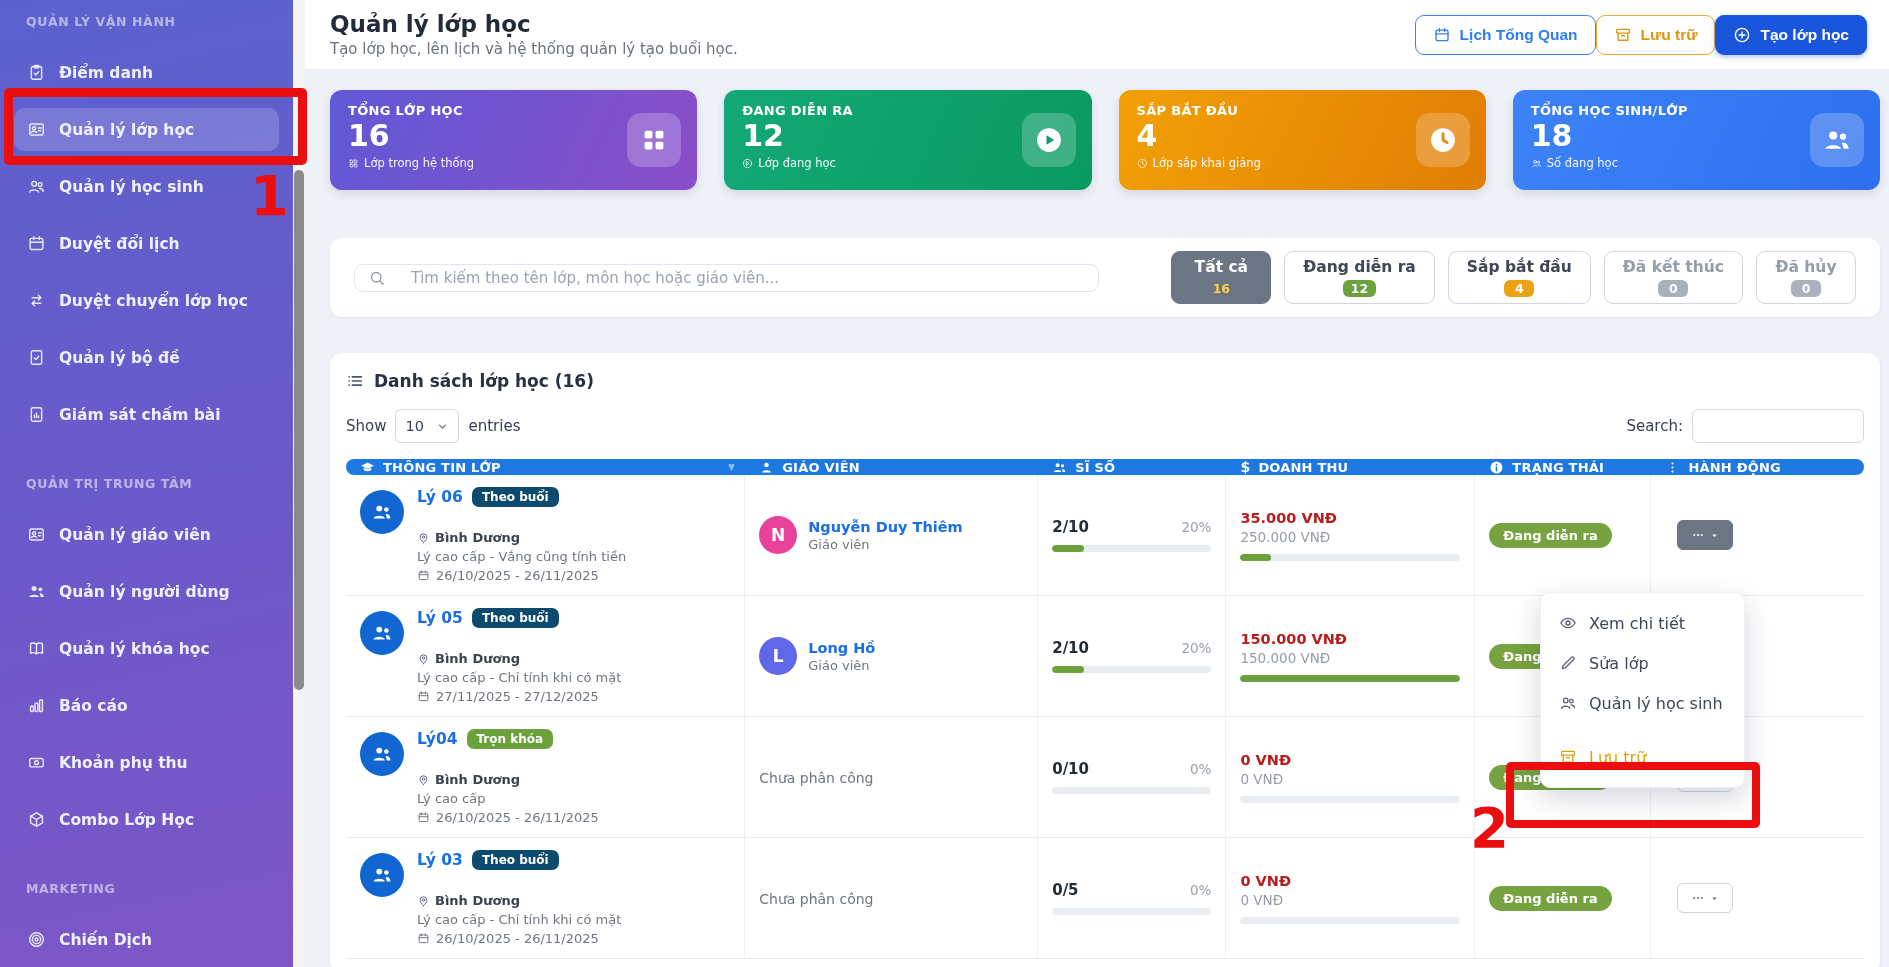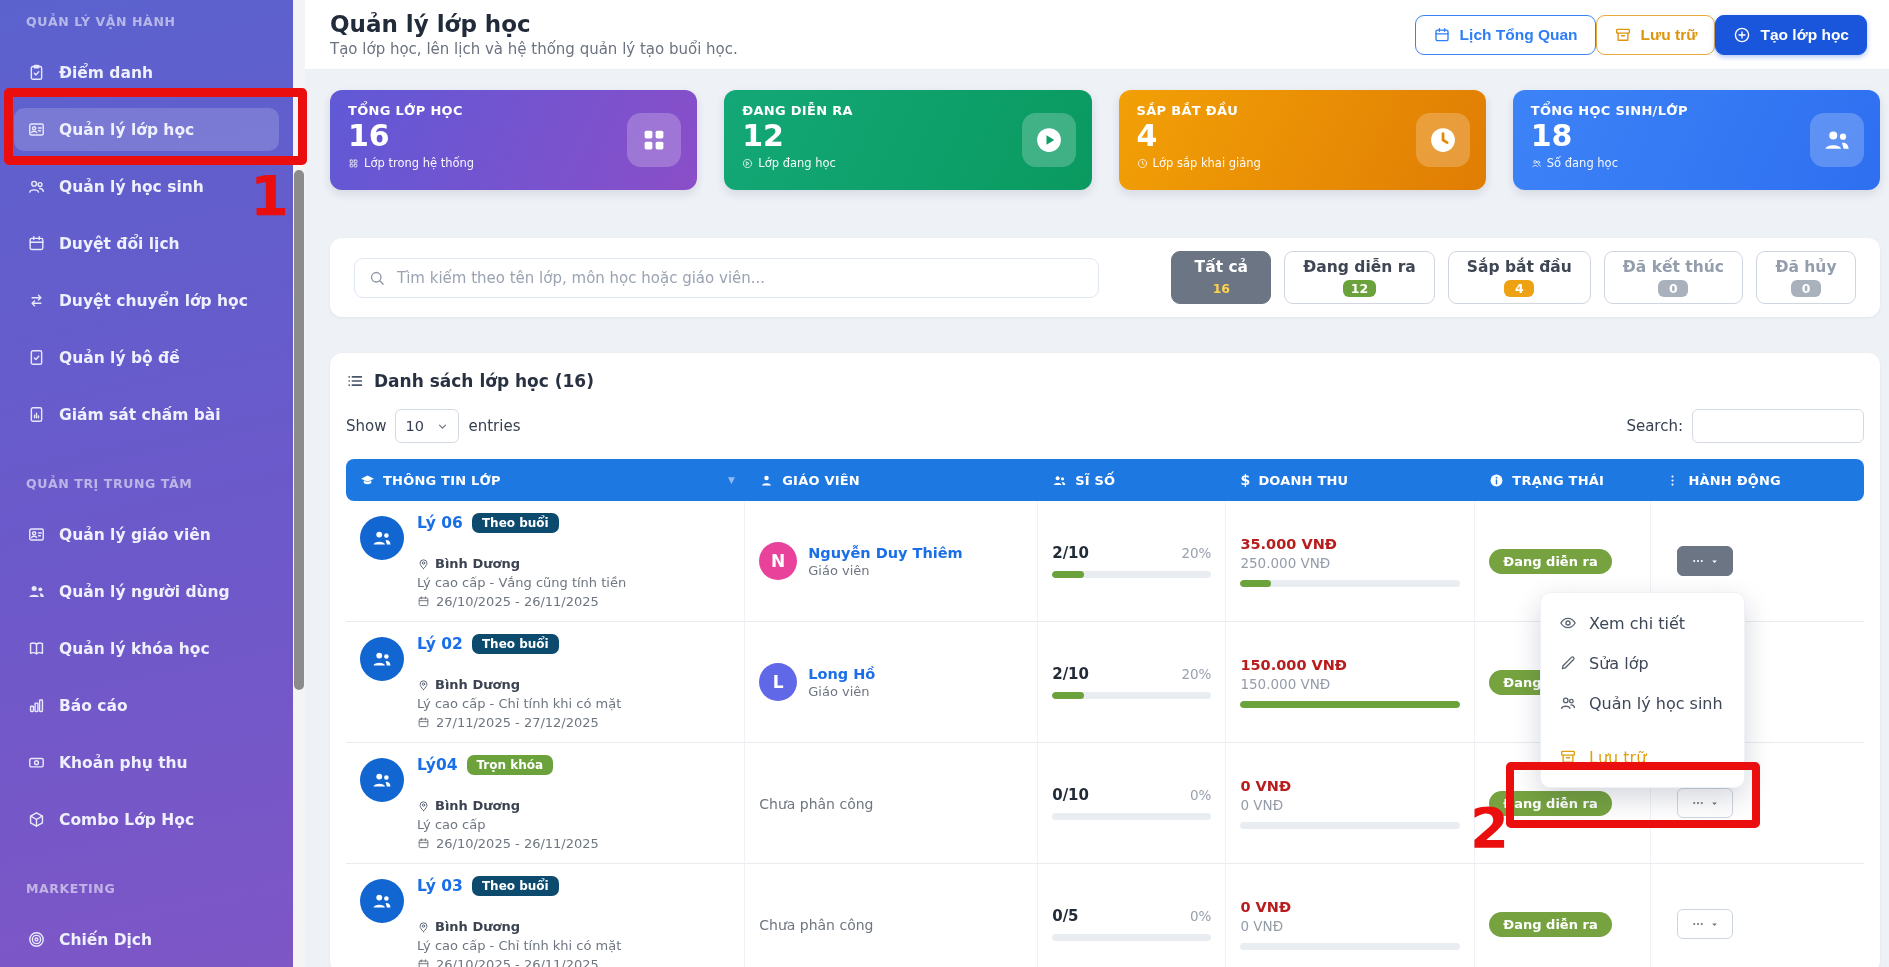--- a/index.html
+++ b/index.html
@@ -43,21 +43,21 @@
   .card-value{font-size:30px;font-weight:700;line-height:1.1;margin-top:1px}
   .card-sub{font-size:11.5px;margin-top:4px;display:flex;align-items:center;gap:5px;opacity:.95}
   .card-sub .ic{font-size:11px}
   .card-tile{position:absolute;right:16px;top:50%;transform:translateY(-50%);width:54px;height:54px;border-radius:14px;background:rgba(255,255,255,.22);display:flex;align-items:center;justify-content:center}
   .card-tile .ic{font-size:30px;color:#fff}
 
   
   .filterbar{margin-top:48px;background:#fff;border-radius:12px;padding:13px 24px;display:flex;align-items:center;justify-content:space-between;box-shadow:0 1px 3px rgba(16,24,40,.06)}
   .searchwrap{position:relative;width:745px}
   .searchwrap .ic{position:absolute;left:14px;top:50%;transform:translateY(-50%);font-size:18px;color:#8d97a6}
-  .searchwrap input{width:100%;height:40px;border:1px solid #dfe6f2;border-radius:9px;padding:0 14px 0 42px;font-size:15px;color:#374151;outline:none;font-family:inherit}
+  .searchwrap input{width:100%;height:28px;border:1px solid #dfe6f2;border-radius:9px;padding:0 14px 0 56px;font-size:15px;color:#374151;outline:none;font-family:inherit}
   .searchwrap input::placeholder{color:#9aa3b2}
   .tabs{display:flex;gap:13px}
   .tab{min-width:100px;padding:6px 18px;border:1px solid #cfd6e0;border-radius:9px;background:#fff;text-align:center;cursor:pointer}
   .tab-label{font-size:15.5px;font-weight:700;color:#3f4754;white-space:nowrap}
   .tab-count{display:inline-block;margin-top:4px;min-width:30px;padding:1px 8px;border-radius:6px;font-size:12.5px;font-weight:700;color:#fff}
   .tab-count.green{background:#6ca23c}
   .tab-count.orange{background:#eda214}
   .tab-count.gray{background:#a9b1bc}
   .tab.active{background:#6b7583;border-color:#6b7583}
   .tab.active .tab-label{color:#fff}
@@ -69,21 +69,21 @@
   .tc-title{display:flex;align-items:center;gap:10px;font-size:17px;font-weight:700;color:#273142}
   .tc-title .ic{font-size:18px;color:#475569}
   .tc-controls{margin-top:18px;display:flex;align-items:center;justify-content:space-between}
   .show-group{display:flex;align-items:center;gap:9px;font-size:15px;color:#374151}
   .fake-select{width:64px;height:34px;border:1px solid #d4dae3;border-radius:6px;display:flex;align-items:center;justify-content:space-between;padding:0 9px;font-size:14.5px;color:#374151;cursor:pointer;background:#fff}
   .fake-select .ic{font-size:13px;color:#6b7280}
   .search-group{display:flex;align-items:center;gap:9px;font-size:15px;color:#374151}
   .search-group input{width:172px;height:34px;border:1px solid #d4dae3;border-radius:6px;padding:0 10px;font-size:14px;outline:none;font-family:inherit}
 
   table{margin-top:16px;width:100%;border-collapse:separate;border-spacing:0}
-  thead th{background:#1d78e2;color:#fff;font-size:13px;font-weight:700;text-align:left;padding:13px 14px;letter-spacing:.2px;position:relative;white-space:nowrap}
+  thead th{background:#1d78e2;color:#fff;font-size:13px;font-weight:700;text-align:left;padding:0 14px;letter-spacing:.2px;position:relative;white-space:nowrap}
   thead th:first-child{border-radius:8px 0 0 8px}
   thead th:last-child{border-radius:0 8px 8px 0}
   .th-inner{display:flex;align-items:center;gap:8px}
   .th-inner .ic{font-size:15px}
   .sort{position:absolute;right:10px;top:50%;transform:translateY(-50%);font-size:9px;color:rgba(255,255,255,.5)}
   tbody td{border-bottom:1px solid #e8ecf1;border-right:1px solid #eef1f5;vertical-align:middle;padding:12px 14px;height:112px}
   tbody td:last-child{border-right:none}
   .col1{width:26.3%}.col2{width:19.3%}.col3{width:12.4%}.col4{width:16.4%}.col5{width:11.6%}.col6{width:14%}
 
   .cls{display:flex;gap:13px;align-items:flex-start}
@@ -676,21 +676,21 @@
                           <circle cx="9" cy="8.3" r="3.2"></circle>
                           <path d="M2.8 19c.5-3.8 11.9-3.8 12.4 0z"></path>
                           <circle cx="16.8" cy="9.3" r="2.5"></circle>
                           <path d="M16 14.3c2.8-.3 5 1.2 5.3 4.7h-4z"></path>
                         </g>
                       </svg>
                     </span>
                   </div>
                 <div>
                   <div class="cls-name-row">
-                    <span class="cls-name">Lý 02</span>
+                    <span class="cls-name">Lý 05</span>
                     <span class="chip chip-blue">Theo buổi</span>
                   </div>
                   <div class="cls-loc">
                       <span class="ic">
                         <svg viewBox="0 0 24 24">
                           <path d="M12 21.5c-4.2-4-6.3-7.2-6.3-10A6.3 6.3 0 0112 5.2a6.3 6.3 0 016.3 6.3c0 2.8-2.1 6-6.3 10z"></path>
                           <circle cx="12" cy="11.2" r="2.2"></circle>
                         </svg>
                       </span>
                       <span>Bình Dương</span>

